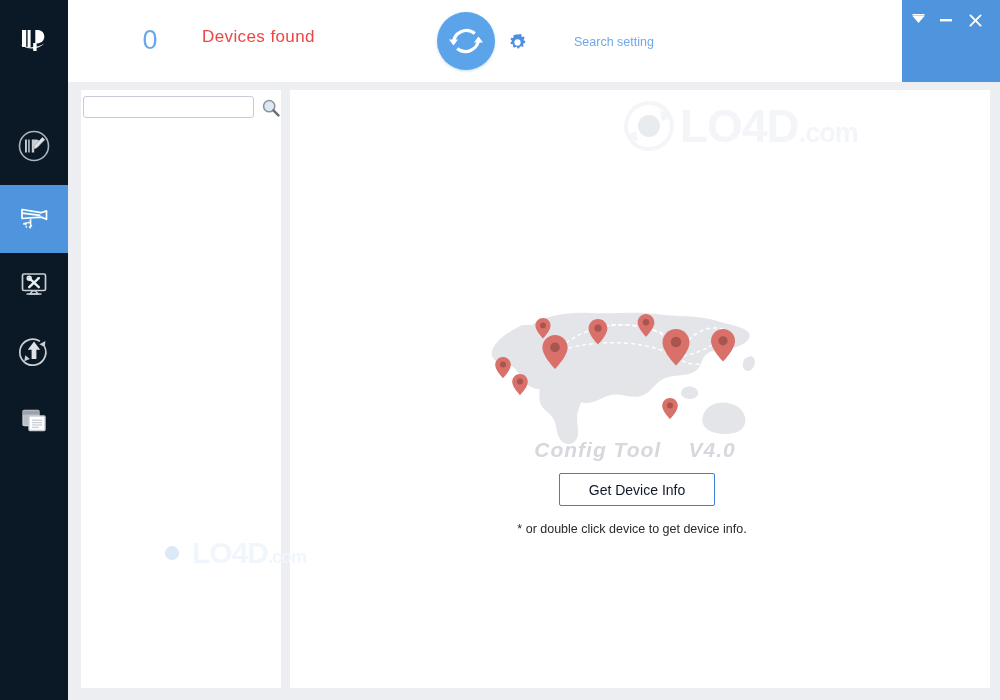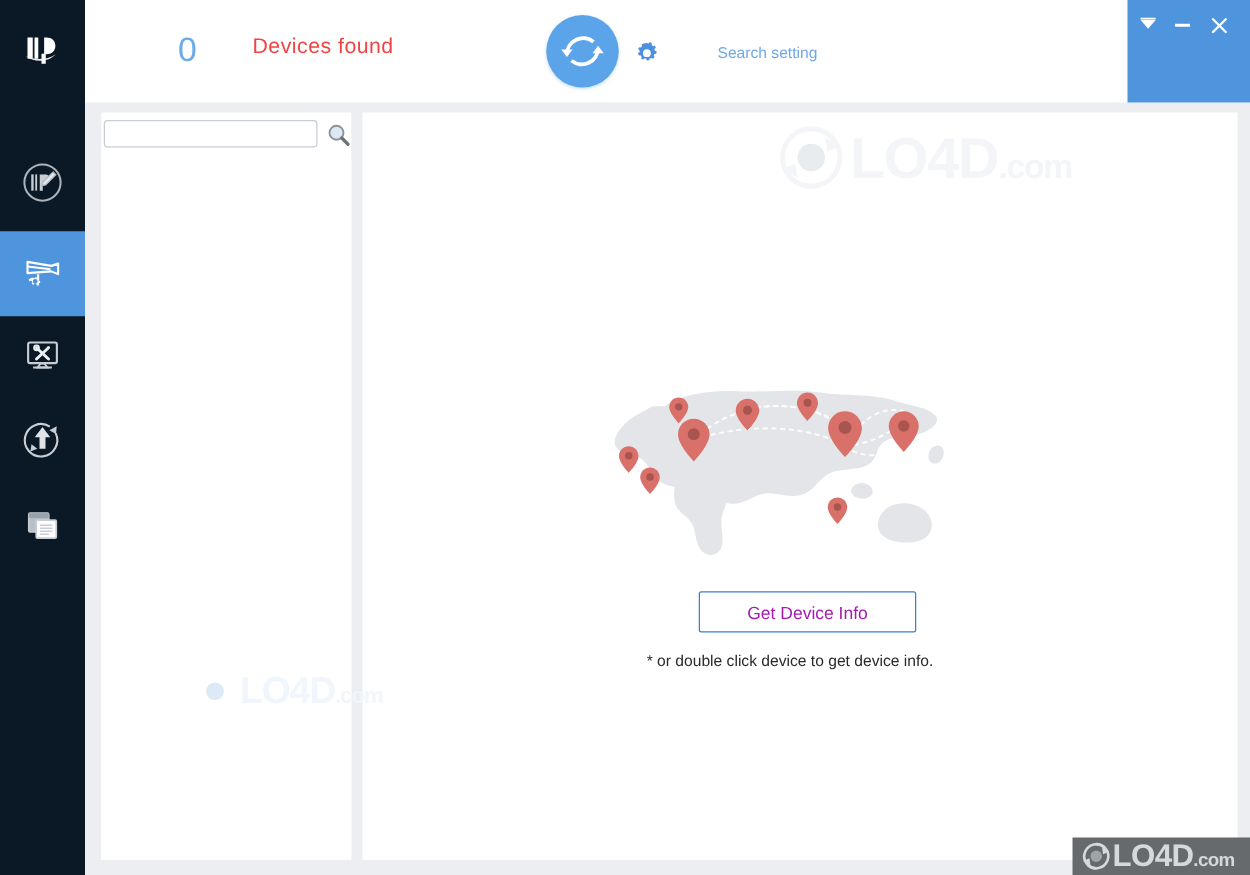--- a/index.html
+++ b/index.html
@@ -181,27 +181,27 @@
     font-size: 21px;
     font-style: italic;
     font-weight: bold;
     color: #d6d8dd;
     letter-spacing: 1px;
     white-space: pre;
   }
   #get-device-info-button {
     position: absolute;
     left: 269px; top: 383px;
-    width: 174px; height: 33px;
+    width: 156px; height: 33px;
     background: #ffffff;
     border: 1px solid #3d7fd4;
     border-radius: 2px;
     font-family: "Liberation Sans", sans-serif;
     font-size: 14px;
-    color: #a21caf;
+    color: #0f172a;
     cursor: pointer;
     padding: 0;
   }
   #double-click-hint {
     position: absolute;
     left: 140px; top: 432px;
     width: 404px;
     text-align: center;
     font-size: 12.5px;
     color: #2a2a2a;
@@ -461,20 +461,21 @@
           </g>
           <circle cx="40" cy="86.6" r="3" fill="#a8544f"></circle>
 
           <g fill="#d9706a">
             <path d="M190 103c4.3 0 7.8 3.5 7.8 7.8 0 5.5-7.8 13.4-7.8 13.4s-7.8-7.9-7.8-13.4c0-4.3 3.5-7.8 7.8-7.8z"></path>
           </g>
           <circle cx="190" cy="110.6" r="3" fill="#a8544f"></circle>
         </g>
       </svg>
 
+      <div id="config-tool-text">Config Tool    V4.0</div>
 
       <button id="get-device-info-button">Get Device Info</button>
 
       <div id="double-click-hint">* or double click device to get device info.</div>
     </div>
   </div>
 
   <div class="wm" id="wm-top">
     <svg width="62" height="62" viewBox="0 0 62 62">
       <path d="M31 8a23 23 0 1 1-16.3 39.3" fill="none" stroke="#f3f5f8" stroke-width="4"></path>
@@ -490,24 +491,14 @@
     <svg width="40" height="40" viewBox="0 0 62 62">
       <path d="M31 8a23 23 0 1 1-16.3 39.3" fill="none" stroke="#ffffff" stroke-width="4"></path>
       <path d="M31 54a23 23 0 1 1 16.3-39.3" fill="none" stroke="#ffffff" stroke-width="4"></path>
       <path d="M8 40l10-4 2 11z" fill="#ffffff"></path>
       <path d="M54 22l-10 4-2-11z" fill="#ffffff"></path>
       <circle cx="31" cy="31" r="11" fill="#dbeaf6"></circle>
     </svg>
     <span class="wm-text"><span>LO4D</span><span class="dotcom">.com</span></span>
   </div>
 
-  <div id="wm-badge">
-    <svg width="26" height="26" viewBox="0 0 62 62">
-      <path d="M31 8a23 23 0 1 1-16.3 39.3" fill="none" stroke="#d6d9da" stroke-width="5"></path>
-      <path d="M31 54a23 23 0 1 1 16.3-39.3" fill="none" stroke="#d6d9da" stroke-width="5"></path>
-      <path d="M6 40l12-5 2 13z" fill="#d6d9da"></path>
-      <path d="M56 22l-12 5-2-13z" fill="#d6d9da"></path>
-      <circle cx="31" cy="31" r="11" fill="#9fa4a6"></circle>
-    </svg>
-    <span class="wm-text"><span>LO4D</span><span class="dotcom">.com</span></span>
-  </div>
 
 </div>
 
 </body></html>

